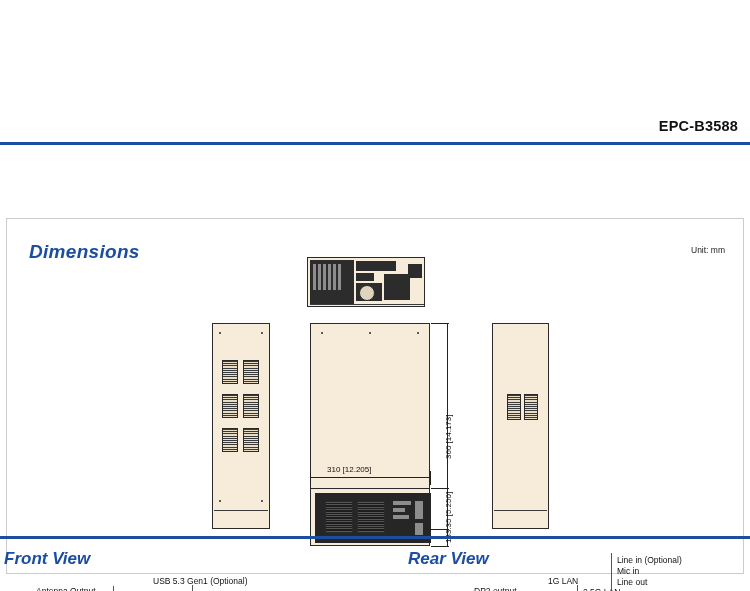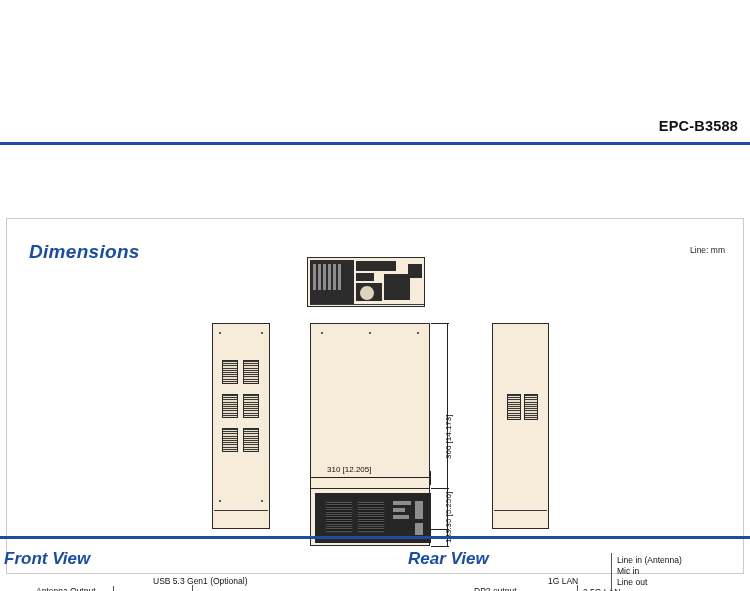--- a/index.html
+++ b/index.html
@@ -207,21 +207,21 @@
 <body>
 
 <div class="page-header">
   <div class="model-name">EPC-B3588</div>
   <div class="header-rule"></div>
 </div>
 
 <div class="dimensions-panel">
 
   <div class="section-title">Dimensions</div>
-  <div class="unit-label">Line: mm</div>
+  <div class="unit-label">Unit: mm</div>
 
   <div class="dwg view-top">
     <div class="blackbox" style="left:2px; top:2px; width:44px; height:44px;"></div>
     <div class="greybox" style="left:5px; top:6px; width:3px; height:26px;"></div>
     <div class="greybox" style="left:10px; top:6px; width:3px; height:26px;"></div>
     <div class="greybox" style="left:15px; top:6px; width:3px; height:26px;"></div>
     <div class="greybox" style="left:20px; top:6px; width:3px; height:26px;"></div>
     <div class="greybox" style="left:25px; top:6px; width:3px; height:26px;"></div>
     <div class="greybox" style="left:30px; top:6px; width:3px; height:26px;"></div>
 
@@ -298,17 +298,17 @@
 <div class="view-heading heading-rear">Rear View</div>
 
 <div class="callout" style="left:36px; top:586px;">Antenna Output</div>
 <div class="callout" style="left:153px; top:576px;">USB 5.3 Gen1 (Optional)</div>
 <div class="leader-v" style="left:192px; top:585px; height:6px;"></div>
 <div class="leader-v" style="left:113px; top:586px; height:5px;"></div>
 
 <div class="callout" style="left:474px; top:586px;">DP2 output</div>
 <div class="callout" style="left:548px; top:576px;">1G LAN</div>
 <div class="callout" style="left:583px; top:587px;">2.5G LAN</div>
-<div class="callout" style="left:617px; top:555px;">Line in (Antenna)</div>
+<div class="callout" style="left:617px; top:555px;">Line in (Optional)</div>
 <div class="callout" style="left:617px; top:566px;">Mic in</div>
 <div class="callout" style="left:617px; top:577px;">Line out</div>
 <div class="leader-v" style="left:611px; top:553px; height:38px;"></div>
 <div class="leader-v" style="left:577px; top:585px; height:6px;"></div>
 
 </body></html>

